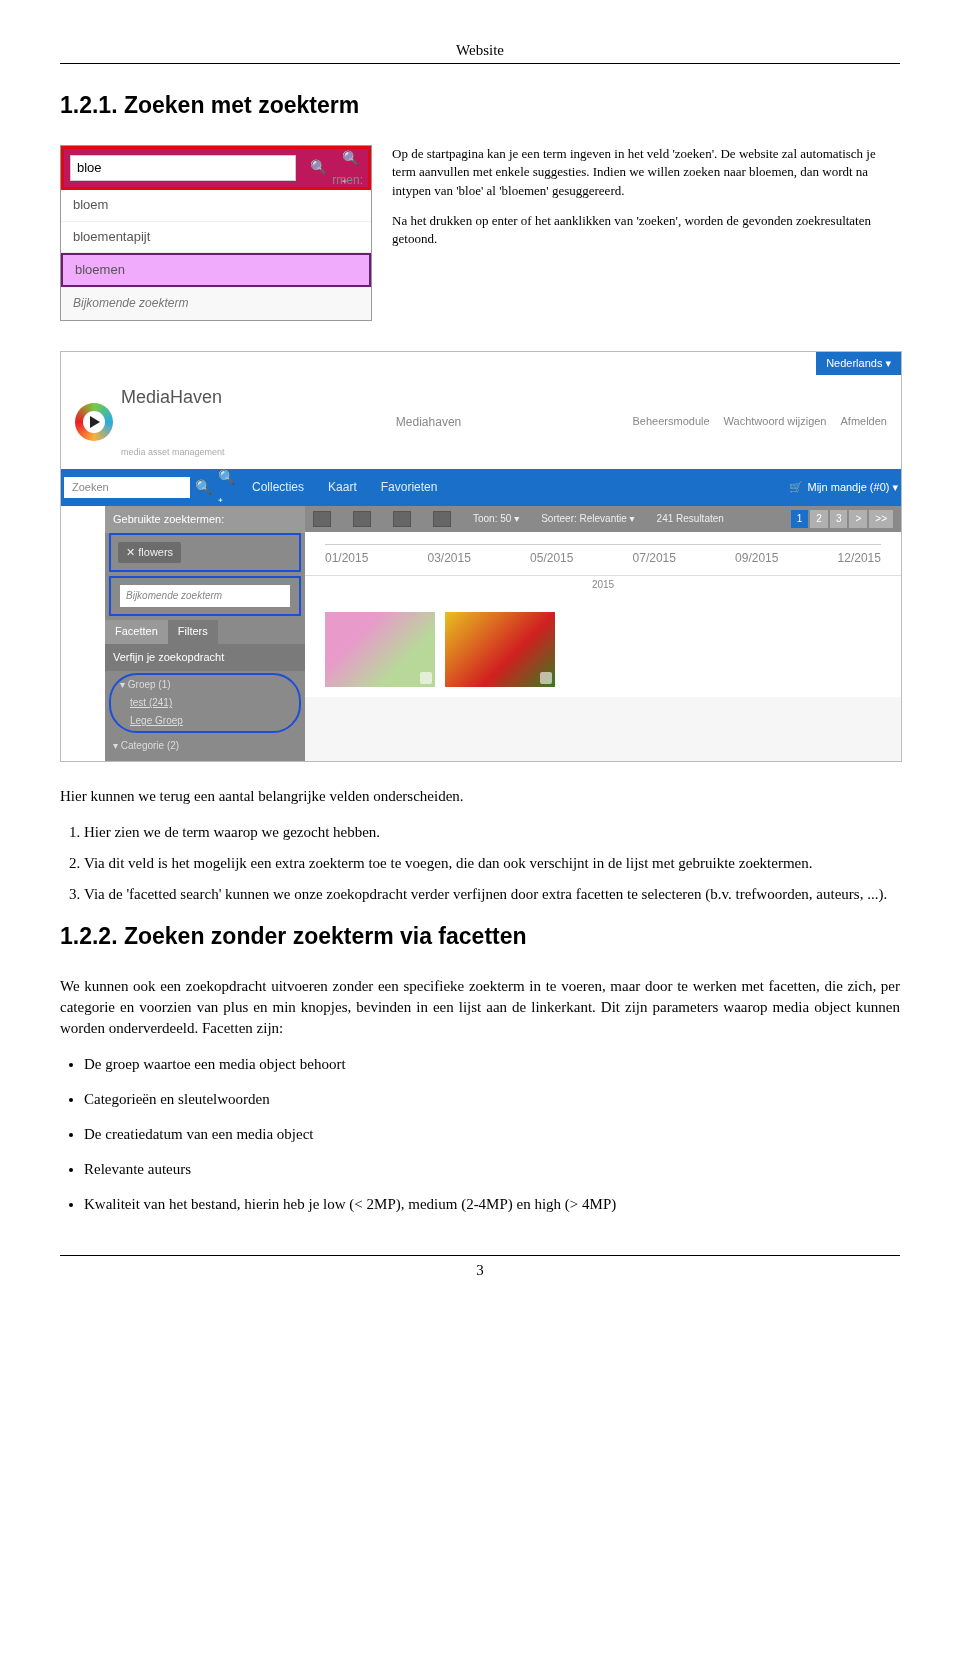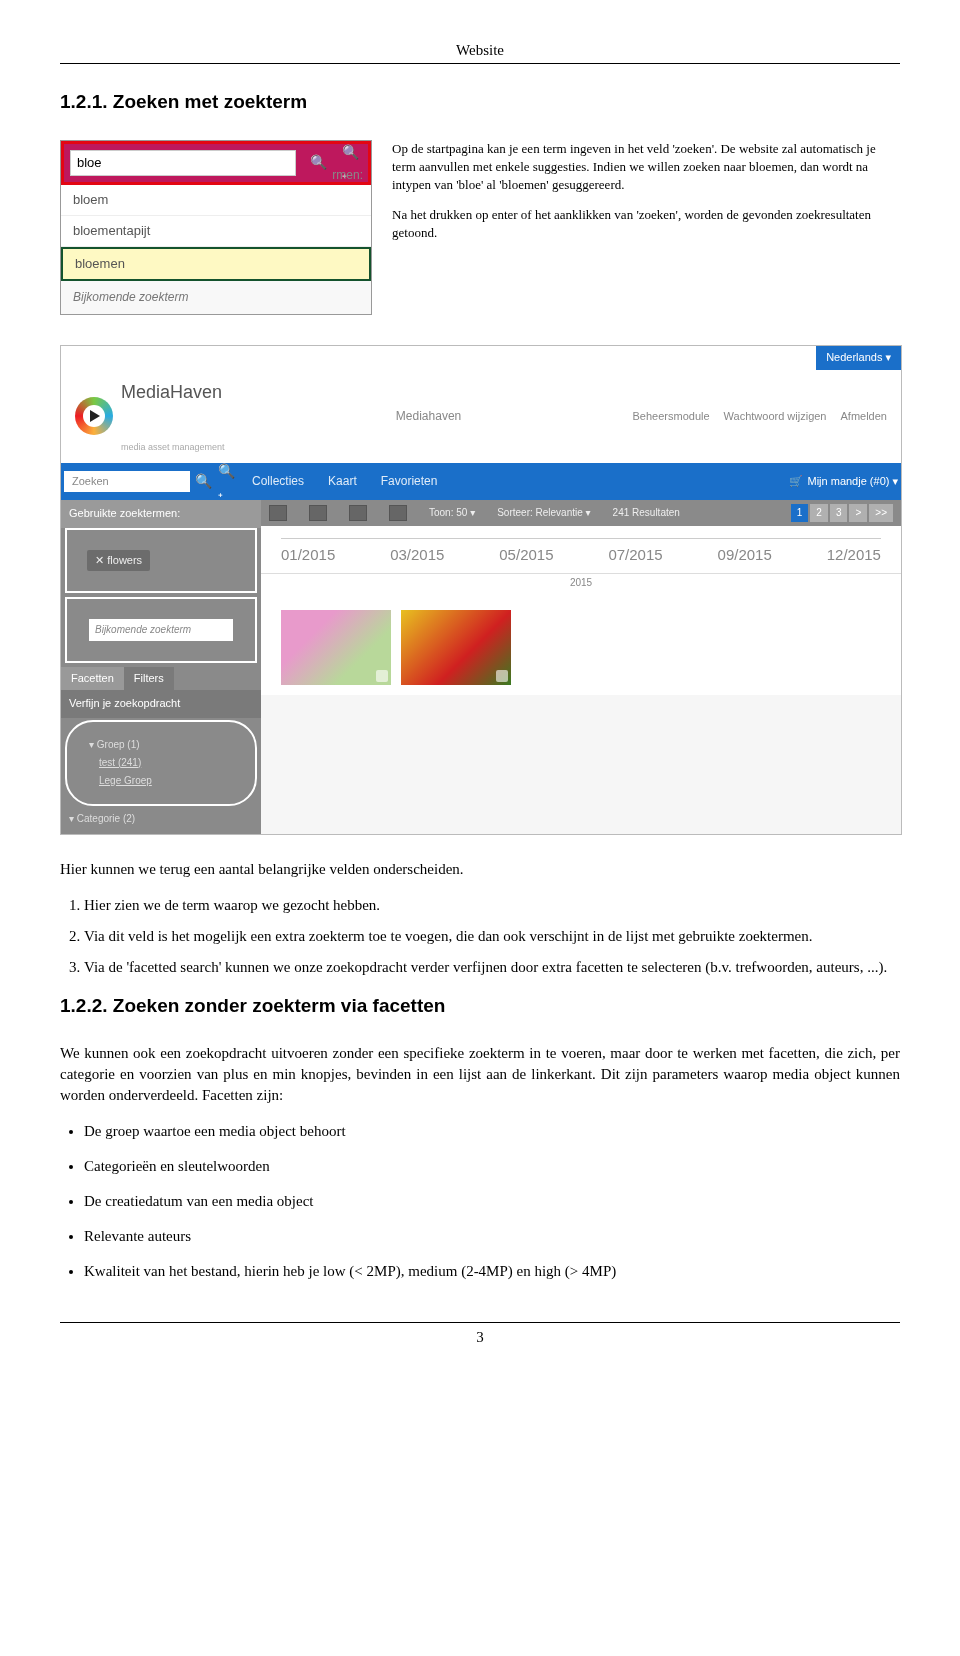--- a/index.html
+++ b/index.html
@@ -13,21 +13,21 @@
   }
   .page-header {
     text-align: center;
     border-bottom: 1px solid #000;
     margin-bottom: 25px;
     padding-bottom: 2px;
     font-size: 15px;
   }
   h2.section-title {
     font-family: Arial, Helvetica, sans-serif;
-    font-size: 19px;
+    font-size: 23px;
     font-weight: bold;
     margin: 10px 0 24px 0;
   }
   .intro-block {
     display: flex;
     gap: 20px;
     margin-bottom: 30px;
     align-items: flex-start;
   }
   .intro-text {
@@ -68,22 +68,22 @@
   }
   .ss-suggestions {
     background: #fff;
   }
   .ss-suggestion {
     padding: 6px 12px;
     border-bottom: 1px solid #eee;
     color: #555;
   }
   .ss-suggestion.selected {
-    border: 2px solid #14532d;
-    background: #fef9c3;
+    border: 2px solid #701a75;
+    background: #f0abfc;
   }
   .ss-extra {
     padding: 8px 12px;
     color: #777;
     background: #f8f8f8;
     font-style: italic;
     font-size: 12px;
   }
   .ss-rmen {
     position: relative;
@@ -189,20 +189,21 @@
   .ss-nav-cart {
     margin-left: auto;
     display: flex;
     align-items: center;
     gap: 4px;
   }
   .ss-body {
     display: flex;
     align-items: stretch;
     background: #f6f6f6;
+    margin-left: 44px;
   }
   .ss-sidebar {
     width: 200px;
     background: #8a8a8a;
     color: #fff;
     padding: 0;
     font-size: 11px;
   }
   .ss-sb-section {
     padding: 6px 8px;
@@ -235,22 +236,22 @@
   }
   .ss-sb-tabs div.active {
     background: #999;
   }
   .ss-sb-facet {
     padding: 2px 8px;
     font-size: 10px;
     color: #ddd;
   }
   .ss-redbox {
-    border: 2px solid #ffffff;
-    padding: 14px;
+    border: 2px solid #1d4ed8;
+    padding: 1px;
     margin: 2px;
   }
   .ss-marker {
     position: absolute;
     background: #e30613;
     color: #fff;
     font-weight: bold;
     width: 18px;
     height: 18px;
     display: flex;
@@ -288,21 +289,21 @@
     padding: 2px 6px;
     font-size: 10px;
   }
   .ss-pager div.grey { background: #b0b0b0; }
   .ss-timeline {
     background: #fff;
     padding: 18px 20px 8px 20px;
     display: flex;
     justify-content: space-between;
     color: #888;
-    font-size: 15px;
+    font-size: 12px;
     border-bottom: 1px solid #ddd;
     position: relative;
   }
   .ss-timeline:after {
     content: "";
     position: absolute;
     left: 20px; right: 20px; top: 12px;
     height: 1px;
     background: #ccc;
   }

